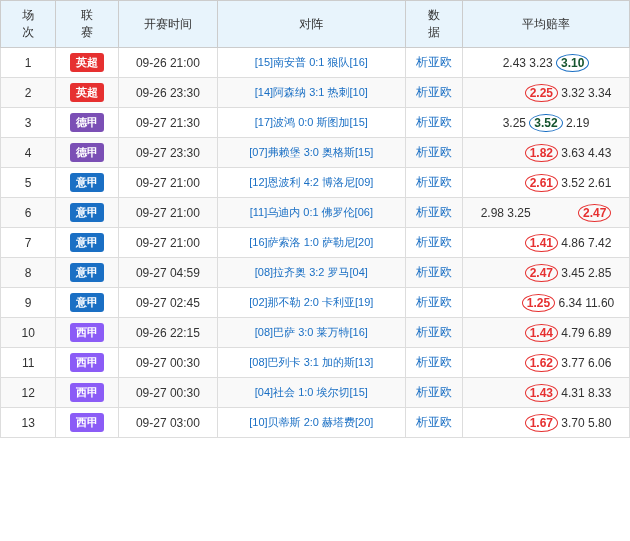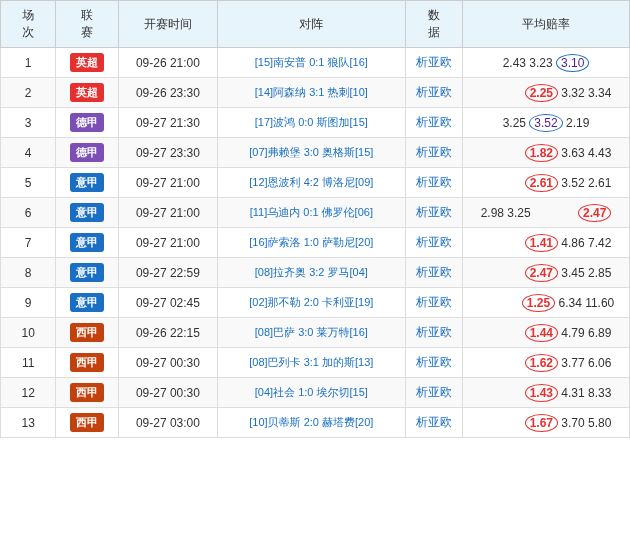--- a/index.html
+++ b/index.html
@@ -43,41 +43,41 @@
       display: inline-block;
       padding: 2px 6px;
       border-radius: 3px;
       color: #fff;
       font-size: 11px;
       font-weight: bold;
     }
     .badge-red { background: #e63030; text-align: center; }
     .badge-purple { background: #7b4fb5; }
     .badge-blue { background: #1a6fc4; }
-    .badge-green { background: #c2410c; }
+    .badge-green { background: #8b5cf6; }
     .badge-darkgreen { background: #2e7d32; }
     .match-info { color: #1a6fc4; font-size: 11px; }
     .data-link { color: #1a6fc4; }
     .odds-col { color: #333; }
     .circled {
       display: inline-block;
       border: 1.5px solid #e63030;
       border-radius: 50%;
       padding: 1px 4px;
       color: #e63030;
       font-weight: bold;
       margin-left: 44px;
     }
     .circled-blue {
       display: inline-block;
       border: 1.5px solid #1a6fc4;
       border-radius: 50%;
       padding: 1px 4px;
-      color: #4c1d95;
-      font-weight: normal;
+      color: #14532d;
+      font-weight: bold;
     }
     .col-round { width: 32px; }
     .col-league { width: 60px; text-align: center; }
     .col-time { width: 95px; }
     .col-match { width: 180px; }
     .col-data { width: 55px; }
     .col-odds { width: 160px; }
   </style>
 </head>
 <body>
@@ -146,21 +146,21 @@
         <td>7</td>
         <td><span class="badge badge-blue">意甲</span></td>
         <td>09-27 21:00</td>
         <td class="match-info">[16]萨索洛 1:0 萨勒尼[20]</td>
         <td class="data-link">析亚欧</td>
         <td class="odds-col"><span class="circled">1.41</span><span> </span><span>4.86</span><span> </span><span>7.42</span></td>
       </tr>
       <tr>
         <td>8</td>
         <td><span class="badge badge-blue">意甲</span></td>
-        <td>09-27 22:59</td>
+        <td>09-27 04:59</td>
         <td class="match-info">[08]拉齐奥 3:2 罗马[04]</td>
         <td class="data-link">析亚欧</td>
         <td class="odds-col"><span class="circled">2.47</span><span> </span><span>3.45</span><span> </span><span>2.85</span></td>
       </tr>
       <tr>
         <td>9</td>
         <td><span class="badge badge-blue">意甲</span></td>
         <td>09-27 02:45</td>
         <td class="match-info">[02]那不勒 2:0 卡利亚[19]</td>
         <td class="data-link">析亚欧</td>

